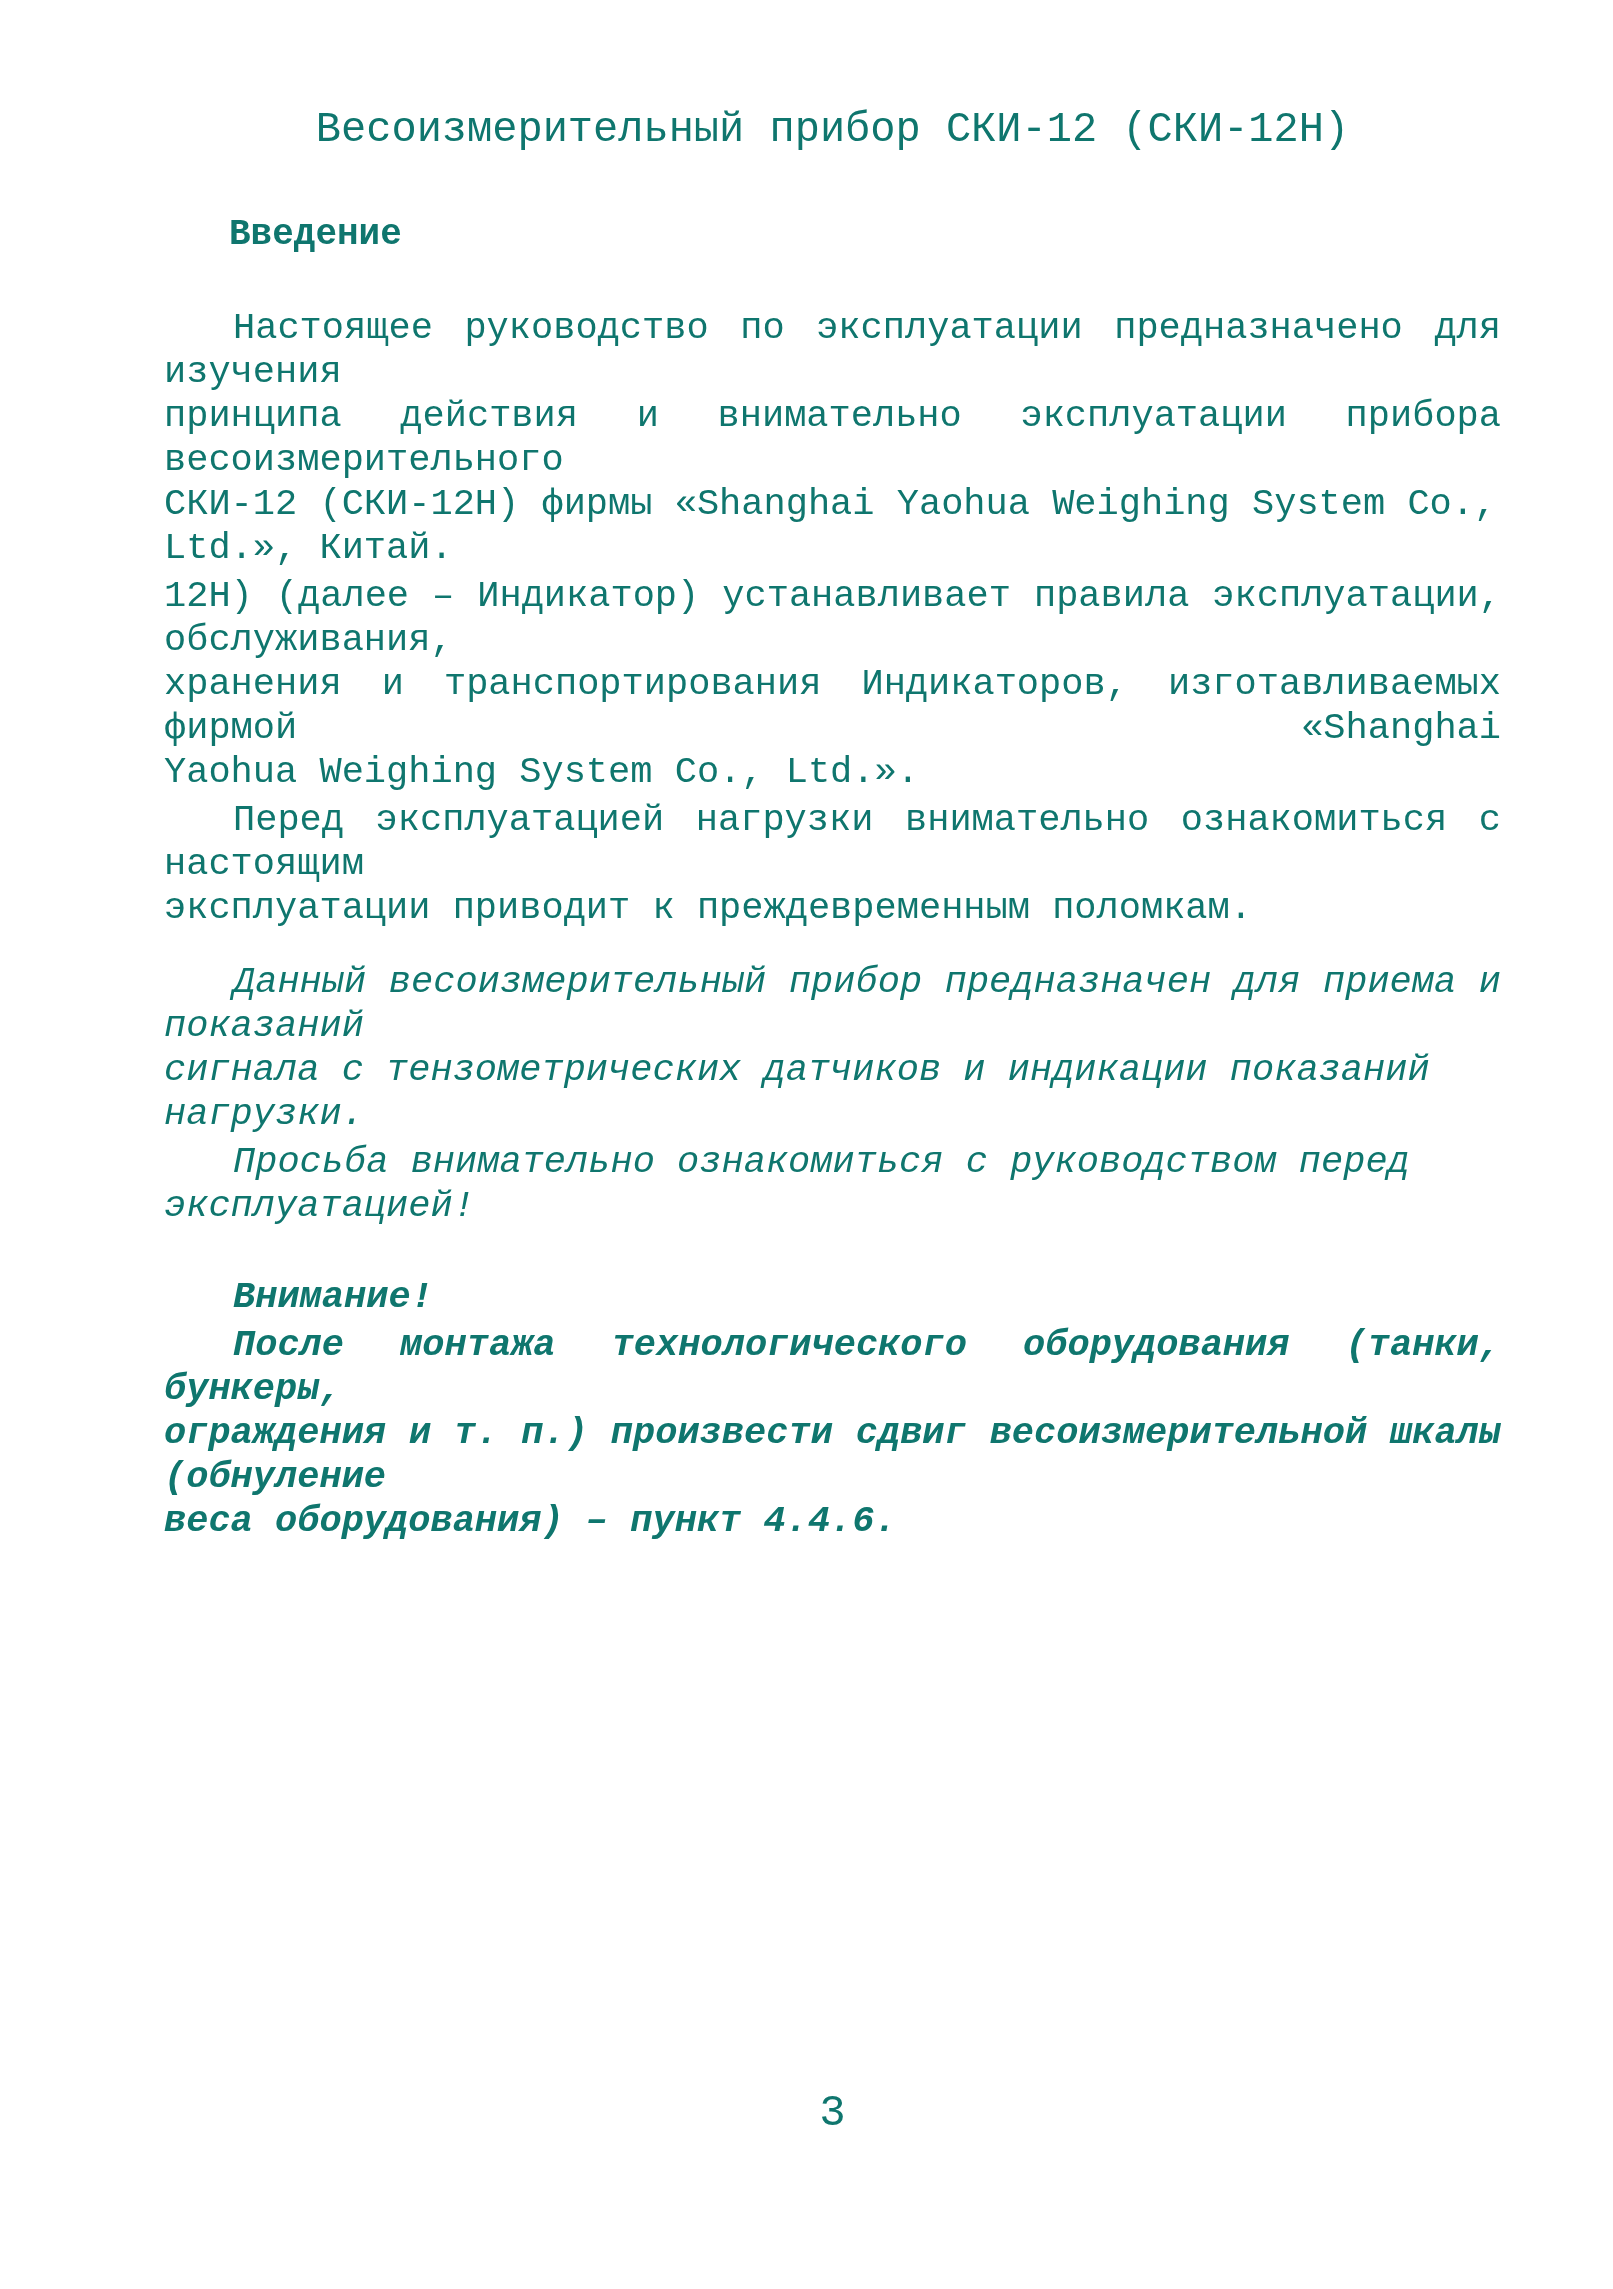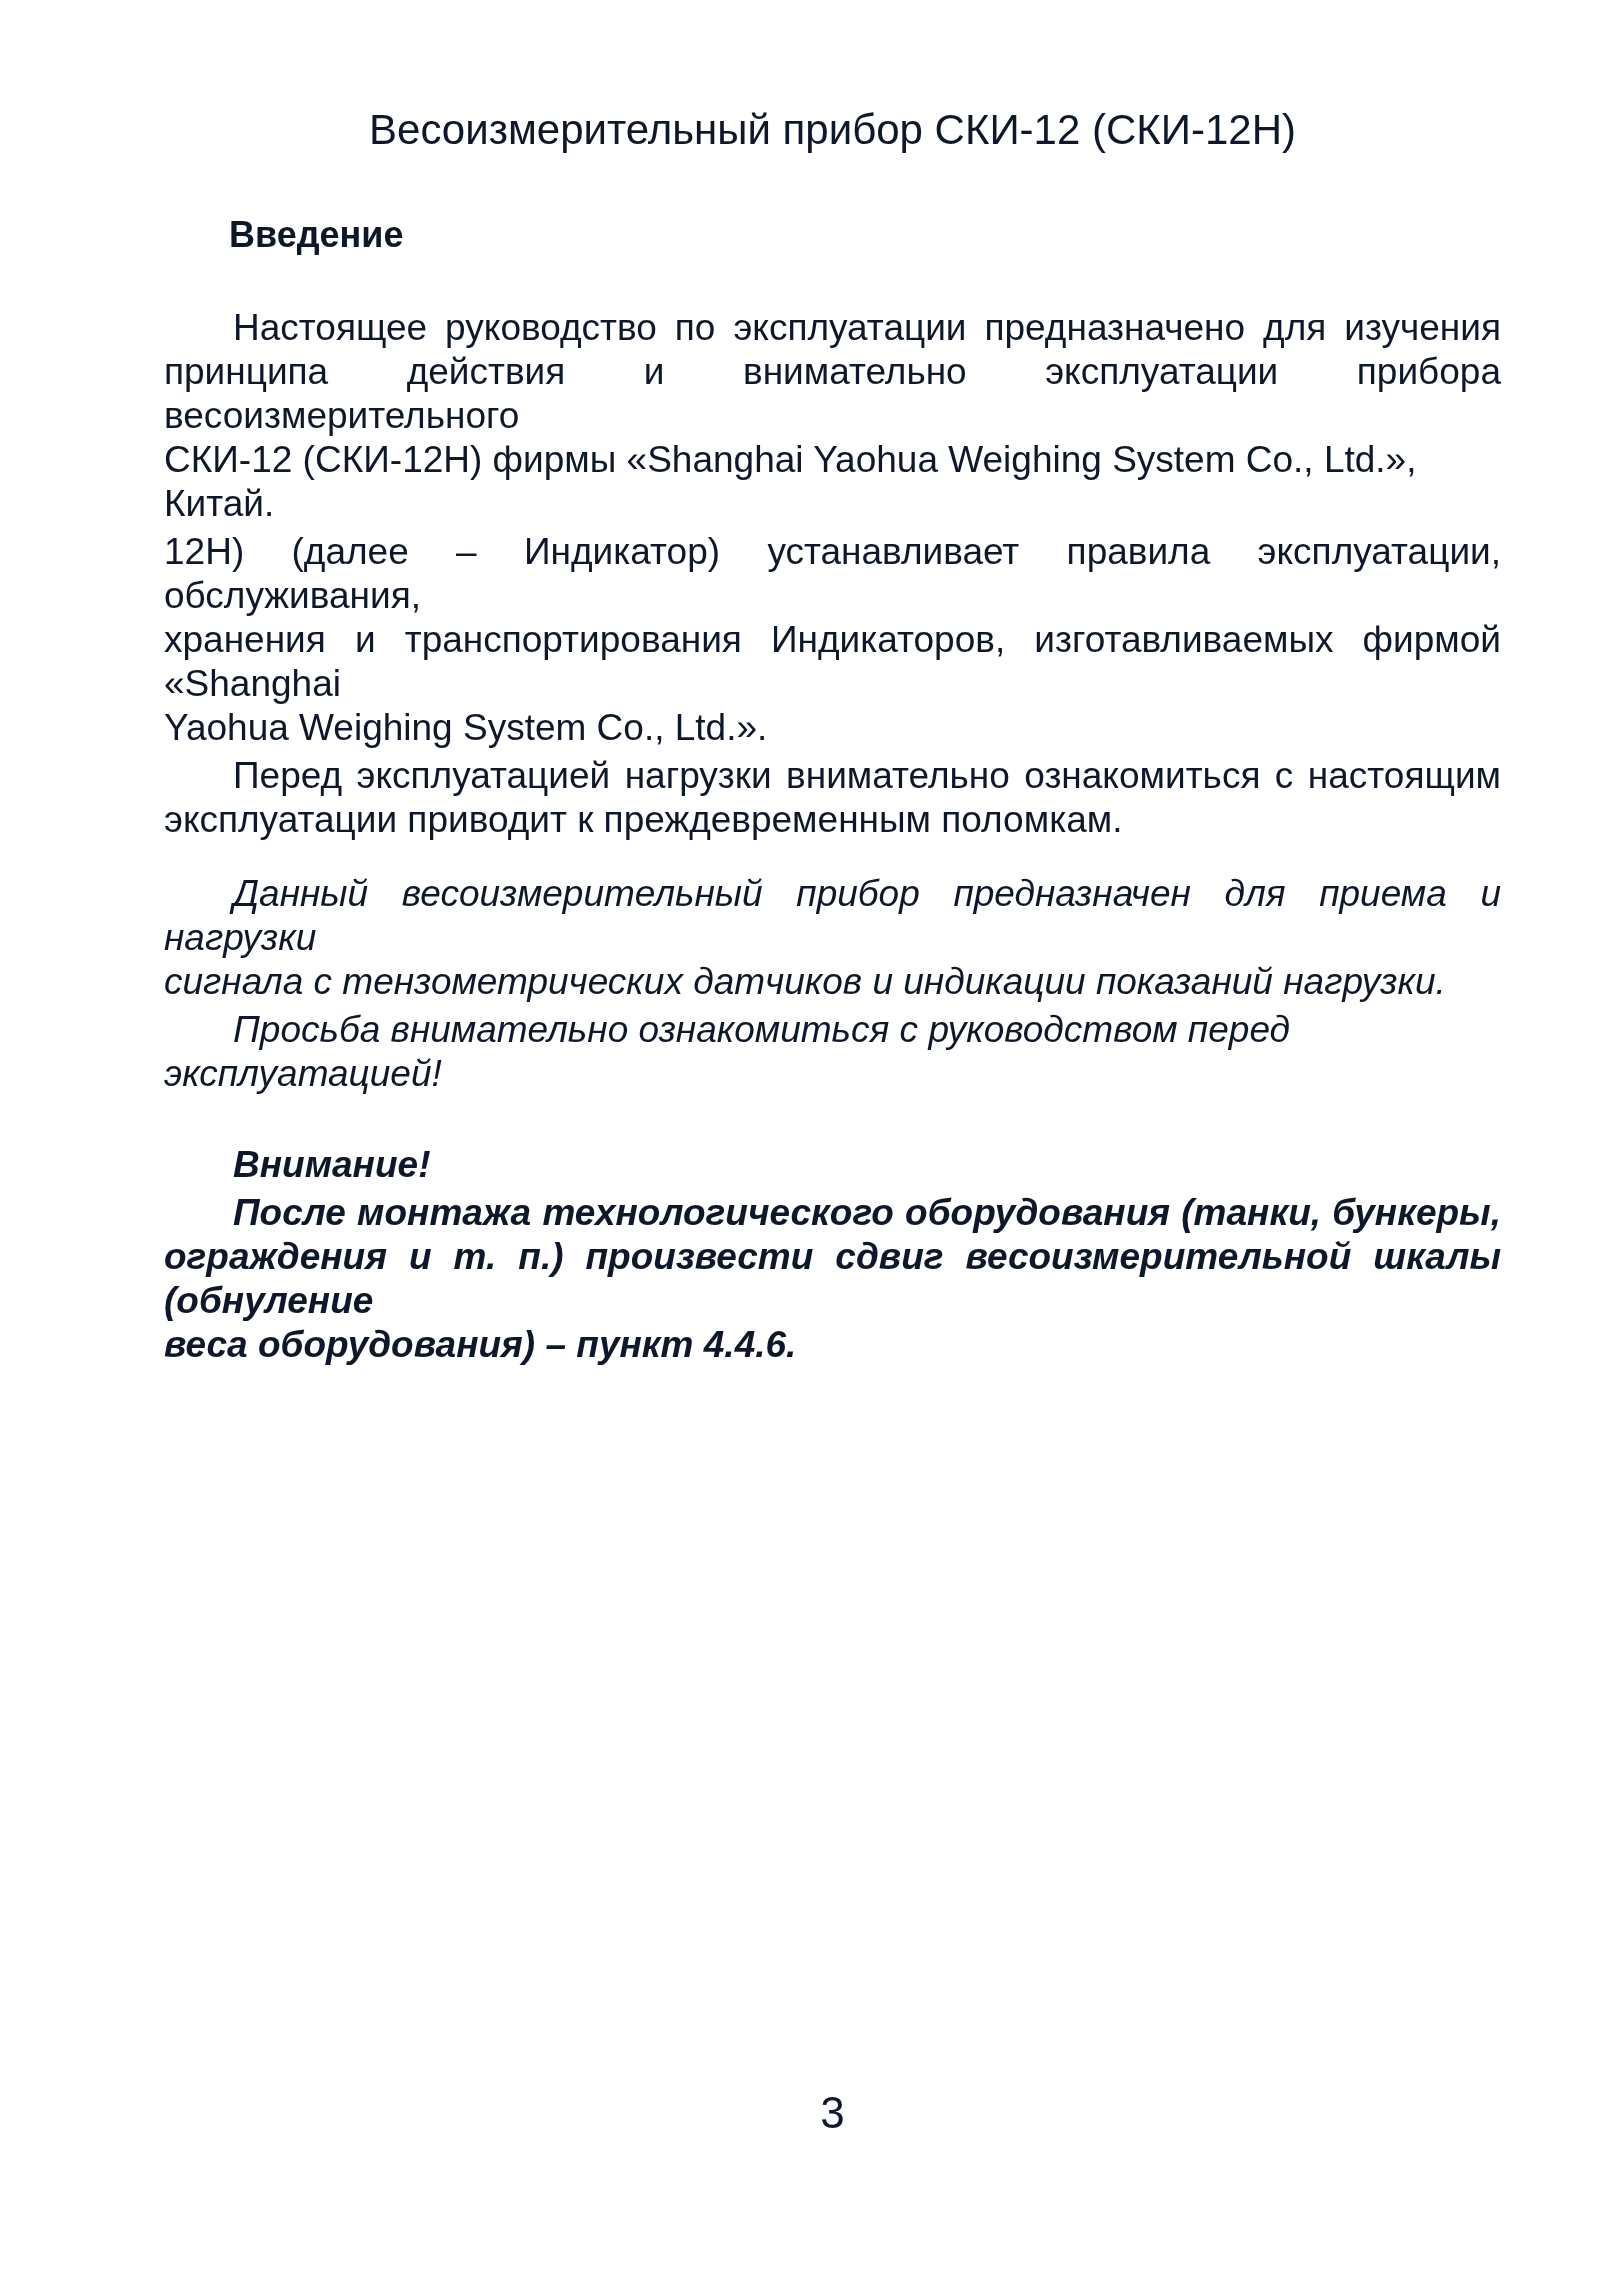--- a/index.html
+++ b/index.html
@@ -5,22 +5,22 @@
   html, body {
     margin: 0;
     padding: 0;
     background: #ffffff;
   }
   .page {
     position: relative;
     width: 1613px;
     height: 2290px;
     background: #ffffff;
-    color: #0f172a;
-    font-family: Liberation Sans, sans-serif;
+    color: #0f766e;
+    font-family: Liberation Mono, monospace;
     overflow: hidden;
   }
   .content {
     position: absolute;
     left: 160px;
     top: 108px;
     width: 1345px;
   }
   .doc-title {
     font-size: 42px;
@@ -86,21 +86,21 @@
       <div class="line just">хранения и транспортирования Индикаторов, изготавливаемых фирмой «Shanghai</div>
       <div class="line last-line">Yaohua Weighing System Co., Ltd.».</div>
     </div>
 
     <div class="para normal">
       <div class="line just indent">Перед эксплуатацией нагрузки внимательно ознакомиться с настоящим</div>
       <div class="line last-line">эксплуатации приводит к преждевременным поломкам.</div>
     </div>
 
     <div class="para italic gap-before">
-      <div class="line just indent">Данный весоизмерительный прибор предназначен для приема и нагрузки</div>
+      <div class="line just indent">Данный весоизмерительный прибор предназначен для приема и показаний</div>
       <div class="line last-line">сигнала с тензометрических датчиков и индикации показаний нагрузки.</div>
     </div>
 
     <div class="para italic">
       <div class="line last-line indent">Просьба внимательно ознакомиться с руководством перед эксплуатацией!</div>
     </div>
 
     <div class="para bold-italic gap-before-lg">
       <div class="line last-line indent">Внимание!</div>
     </div>

